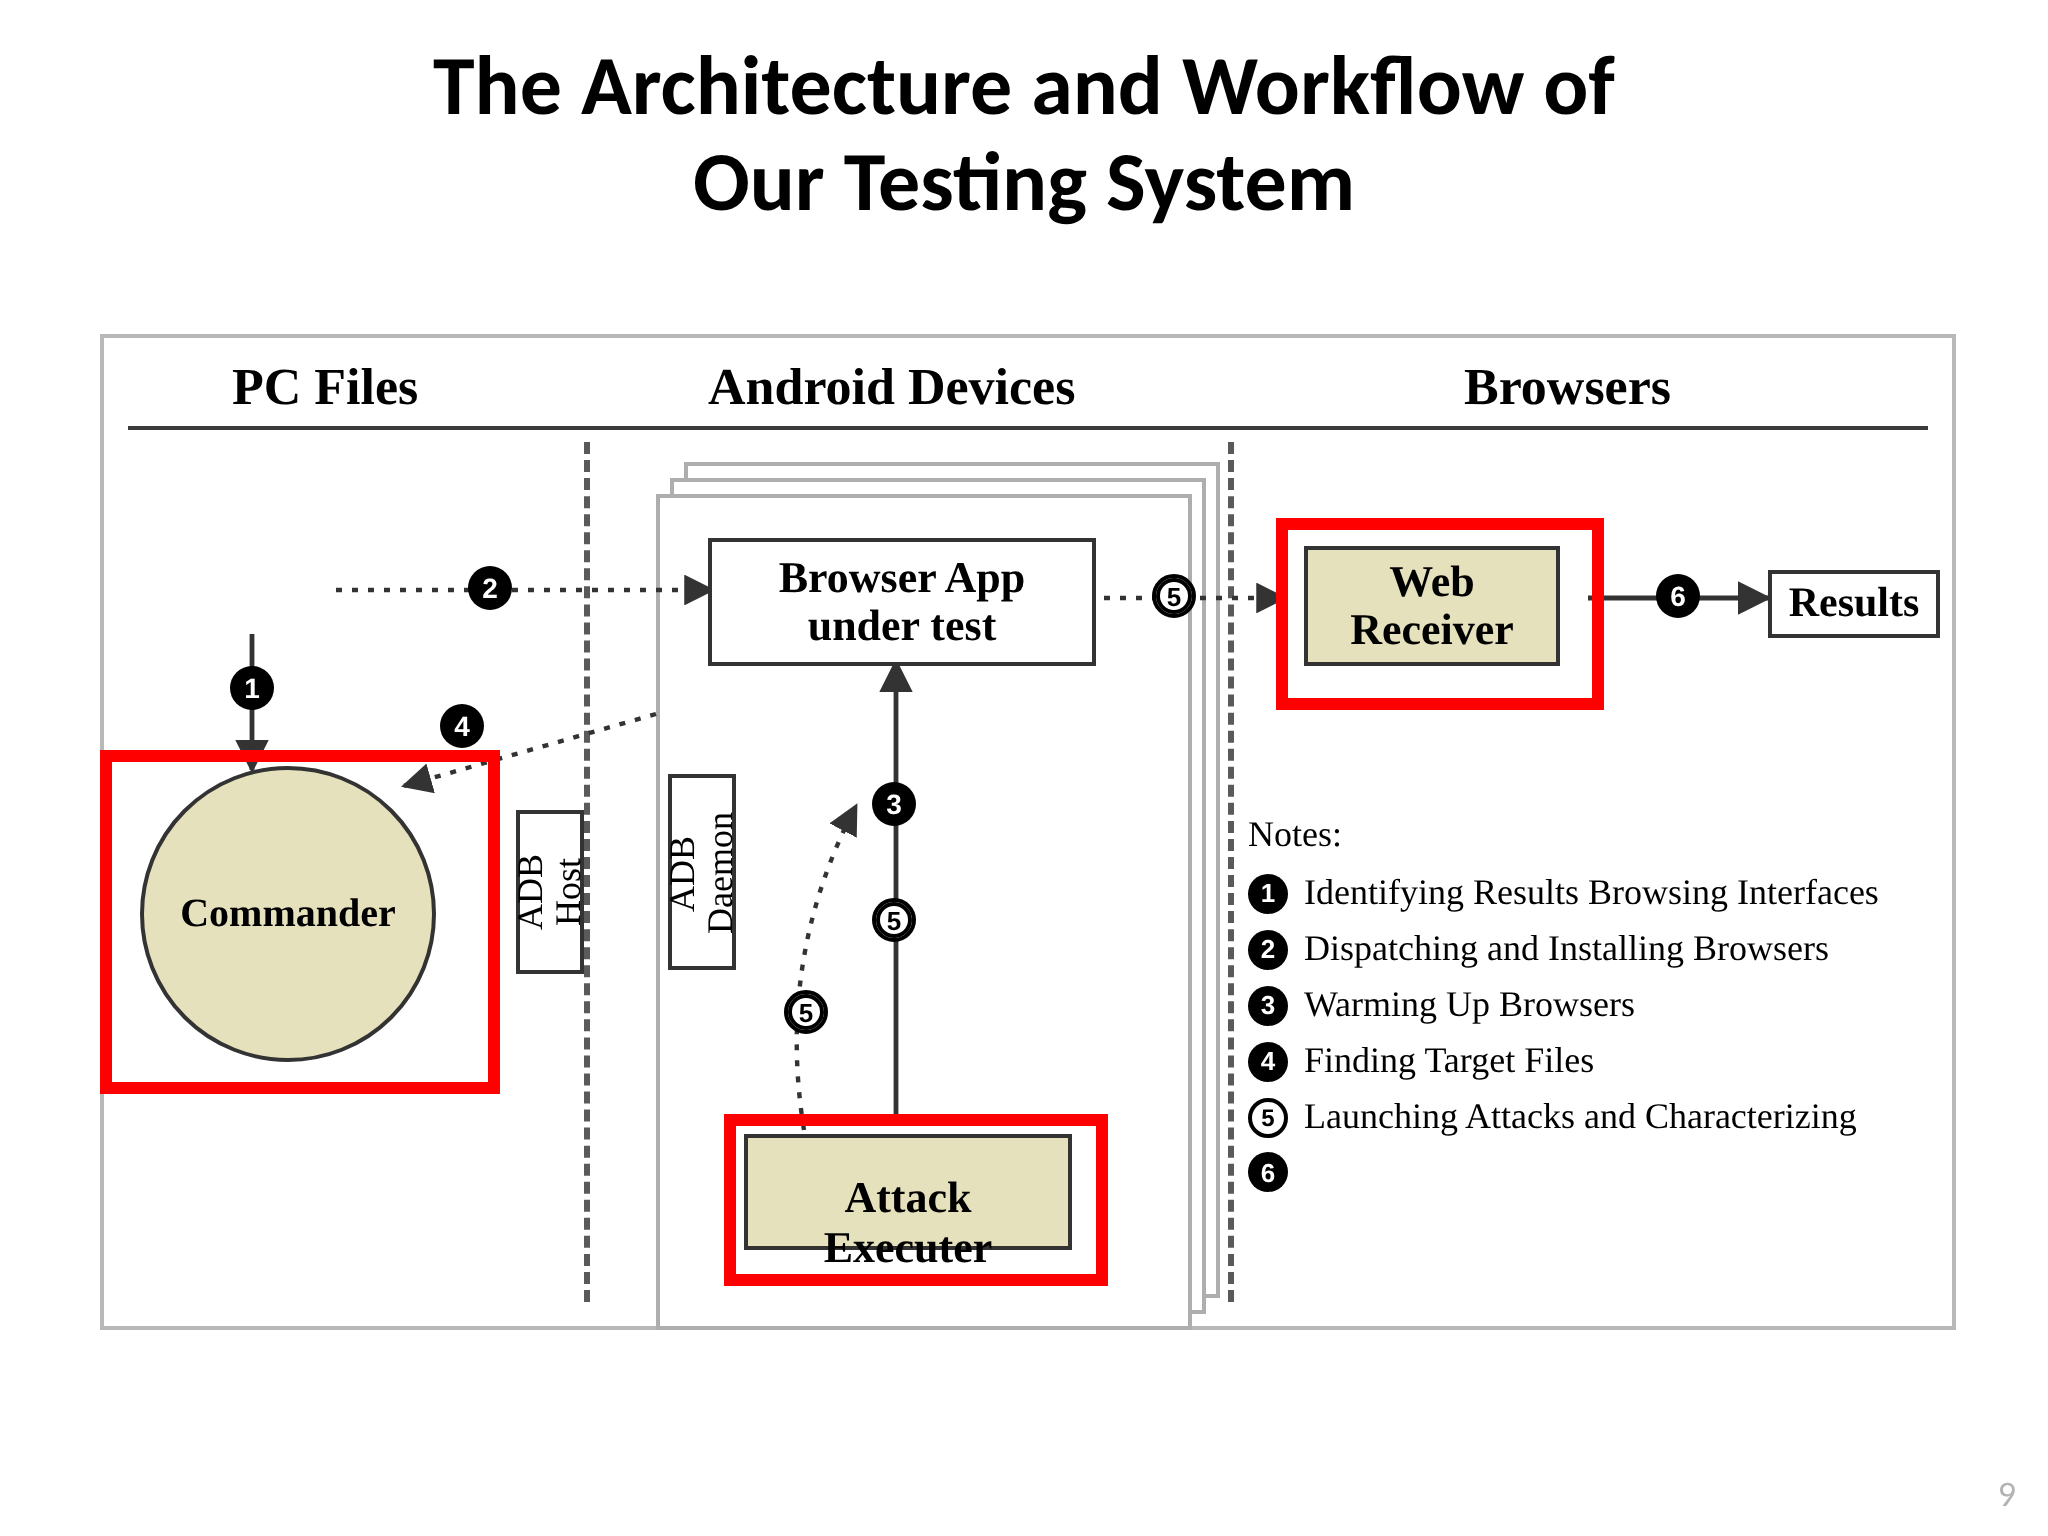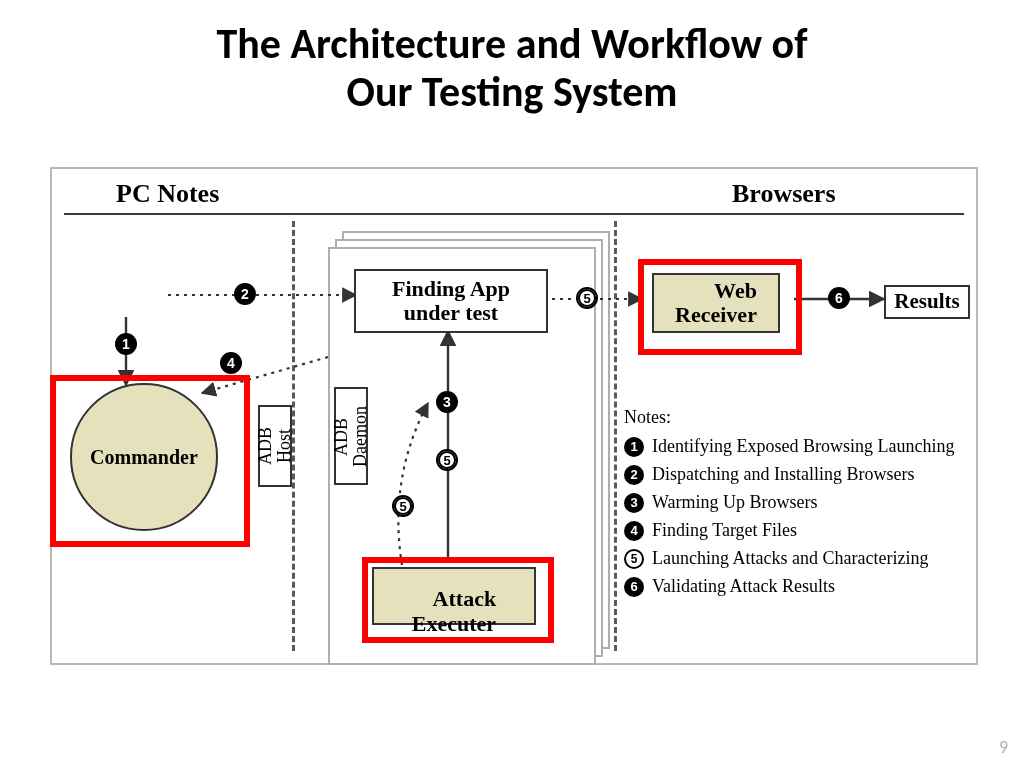--- a/index.html
+++ b/index.html
@@ -16,21 +16,21 @@
 
   
   .dev-card { position:absolute; border:2px solid #aeaeae; background:#fff; }
   .dev-card.c1 { left:290px; top:62px; width:264px; height:414px; }
   .dev-card.c2 { left:283px; top:70px; width:264px; height:414px; }
   .dev-card.c3 { left:276px; top:78px; width:264px; height:414px; }
 
   
   .box { position:absolute; border:2px solid #333; background:#fff; text-align:center; font-size:22px; font-weight:700; display:flex; align-items:center; justify-content:center; line-height:1.1; }
   .box.results { font-size:21px; }
-  .note-box { position:absolute; border:2px solid #333; text-align:right; display:flex; align-items:center; justify-content:center; line-height:1.1; font-weight:700; }
+  .note-box { position:absolute; border:2px solid #333; text-align:center; display:flex; align-items:center; justify-content:center; line-height:1.1; font-weight:700; }
   
   .hilite { position:absolute; border:6px solid #ff0000; background:transparent; }
 
   
   .apps-stack { position:absolute; }
   .apps-doc { position:absolute; width:82px; height:36px; border:2px solid #333; background:#fff; }
   .apps-text { position:absolute; top:2px; left:0; right:0; text-align:center; font-weight:700; font-size:20px; }
 
   
   .circle { position:absolute; width:144px; height:144px; border:2px solid #333; border-radius:50%; background:#e5e1bd; display:flex; align-items:center; justify-content:center; font-weight:700; font-size:20px; }
@@ -61,21 +61,22 @@
 
 <div class="slide">
 
   <div class="title">
     <span>The Architecture and Workflow of</span><br>
     <span>Our Testing System</span>
   </div>
 
   <div class="diagram">
 
-    <div class="region-head" style="left:64px;">PC Notes</div>
+    <div class="region-head" style="left:64px;">PC Files</div>
+    <div class="region-head" style="left:302px;">Android Devices</div>
     <div class="region-head" style="left:680px;">Browsers</div>
     <div class="region-rule"></div>
 
     <div class="vsep" style="left:240px;"></div>
     <div class="vsep" style="left:562px;"></div>
 
     <div class="dev-card c1"></div>
     <div class="dev-card c2"></div>
     <div class="dev-card c3"></div>
 
@@ -96,21 +97,21 @@
 
       <path d="M 350 396 Q 336 310 376 234" stroke="#333" stroke-width="2.2" fill="none" stroke-dasharray="3 5" marker-end="url(#arrow)"></path>
 
       <line x1="492" y1="130" x2="590" y2="130" stroke="#333" stroke-width="2.2" stroke-dasharray="3 5" marker-end="url(#arrow)"></line>
 
       <line x1="742" y1="130" x2="832" y2="130" stroke="#333" stroke-width="2.4" marker-end="url(#arrow)"></line>
     </svg>
 
 
     <div class="box" style="left:302px; top:100px; width:190px; height:60px;">
-      <span style="white-space:pre-line;">Finding App
+      <span style="white-space:pre-line;">Browser App
 under test</span>
     </div>
 
     <div class="hilite" style="left:310px; top:388px; width:180px; height:74px;"></div>
     <div class="note-box" style="left:320px; top:398px; width:160px; height:54px; background:#e5e1bd; font-size:22px;">
       <span style="white-space:pre-line;margin-top:31px;">Attack
 Executer</span>
     </div>
 
     <div class="vlabel" style="left:282px; top:218px; width:30px; height:94px;">
@@ -144,40 +145,39 @@
     <div class="badge" style="left:168px; top:183px;">4</div>
     <div class="badge white" style="left:384px; top:280px;">5</div>
     <div class="badge white" style="left:340px; top:326px;">5</div>
     <div class="badge white" style="left:524px; top:118px;">5</div>
     <div class="badge" style="left:776px; top:118px;">6</div>
 
     <div class="notes">
       <div class="heading">Notes:</div>
       <div class="note-row">
           <div class="nb">1</div>
-          <div>Identifying Exposed Browsing Launching</div>
+          <div>Identifying Results Browsing Interfaces</div>
         </div>
       <div class="note-row">
           <div class="nb">2</div>
           <div>Dispatching and Installing Browsers</div>
         </div>
       <div class="note-row">
           <div class="nb">3</div>
           <div>Warming Up Browsers</div>
         </div>
       <div class="note-row">
           <div class="nb">4</div>
           <div>Finding Target Files</div>
         </div>
       <div class="note-row">
           <div class="nb white">5</div>
           <div>Launching Attacks and Characterizing</div>
         </div>
       <div class="note-row">
           <div class="nb">6</div>
-          <div>Validating Attack Results</div>
         </div>
     </div>
 
   </div>
 
   <div class="page-num">9</div>
 </div>
 
 </body></html>

